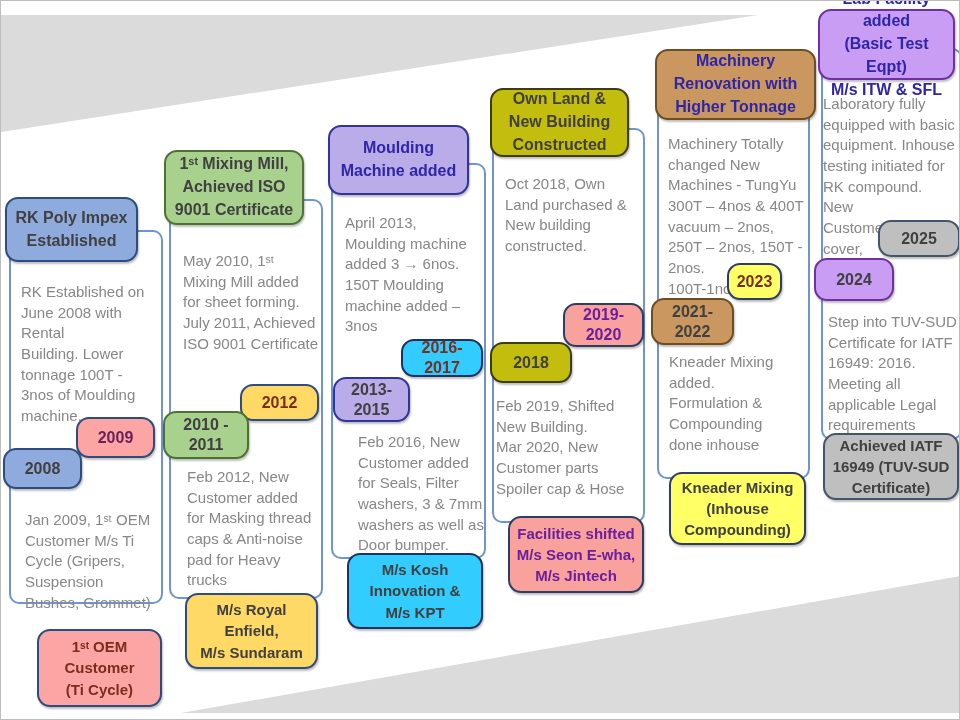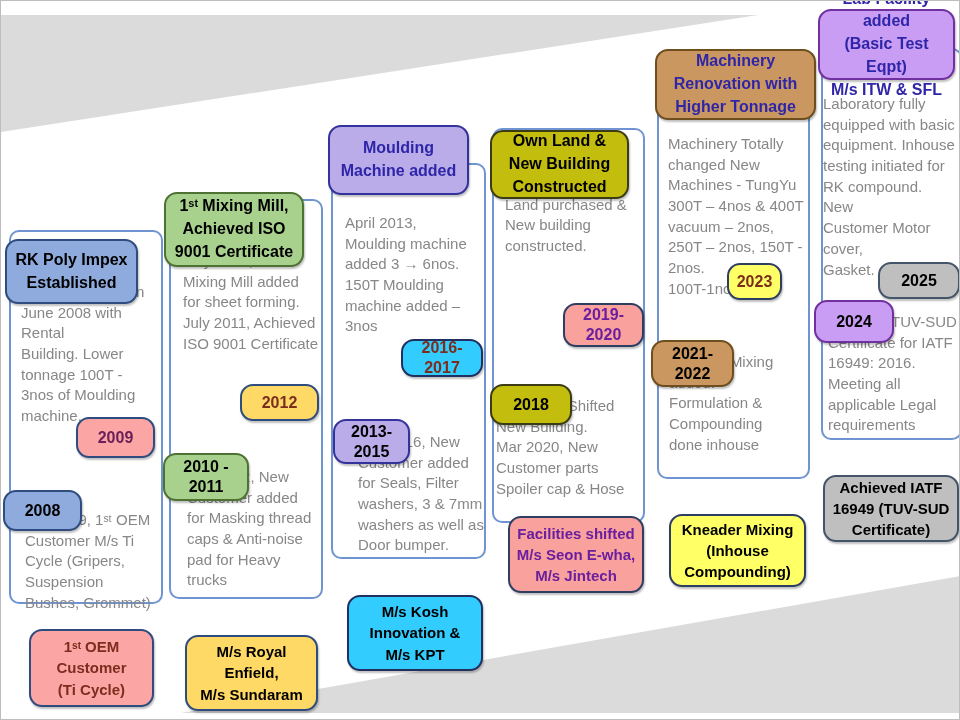--- a/index.html
+++ b/index.html
@@ -32,21 +32,21 @@
   .f-gold{background:#ffd966;border-color:#2e4c7e;}
   .f-lav{background:#b9ace8;border-color:#33339b;}
   .f-cyan{background:#33ccff;border-color:#1f3061;}
   .f-olive{background:#c3bd0e;border-color:#3c3c14;}
   .f-pink{background:#f9a19c;border-color:#2e3e63;}
   .f-tan{background:#c9975f;border-color:#6e4e1e;}
   .f-byellow{background:#ffff66;border-color:#2e3e63;}
   .f-purple{background:#c89df3;border-color:#7030a0;}
   .f-gray{background:#bfbfbf;border-color:#44546a;}
   
-  .t-navy{color:#000000;margin-top:42px;}
+  .t-navy{color:#404040;}
   .t-plum{color:#6b2158;}
   .t-maroon{color:#7b2d1e;}
   .t-purple{color:#6a1f9e;}
   .t-indigo{color:#2f25a8;}
 </style>
 </head>
 <body>
 
 <div class="stage">
   <div class="wedge wedge-top"></div>
@@ -62,21 +62,21 @@
 tonnage 100T -
 3nos of Moulding
 machine.</div>
   <div class="bx yr f-orange t-plum" style="left:75px;top:416px;width:79px;height:41px">2009</div>
   <div class="bx yr f-blue t-navy" style="left:2px;top:447px;width:79px;height:41px">2008</div>
   <div class="note" style="left:24px;top:509px;width:133px">Jan 2009, 1ˢᵗ OEM
 Customer M/s Ti
 Cycle (Gripers,
 Suspension
 Bushes, Grommet)</div>
-  <div class="bx ftr f-orange t-maroon" style="left:28px;top:628px;width:125px;height:78px">1ˢᵗ OEM
+  <div class="bx ftr f-orange t-maroon" style="left:36px;top:628px;width:125px;height:78px">1ˢᵗ OEM
 Customer
 (Ti Cycle)</div>
 
   <div class="frame" style="left:168px;top:198px;width:150px;height:396px"></div>
   <div class="bx hdr f-green t-navy" style="left:163px;top:149px;width:140px;height:75px">1ˢᵗ Mixing Mill,
 Achieved ISO
 9001 Certificate</div>
   <div class="note" style="left:182px;top:250px;width:136px">May 2010, 1ˢᵗ
 Mixing Mill added
 for sheet forming.

